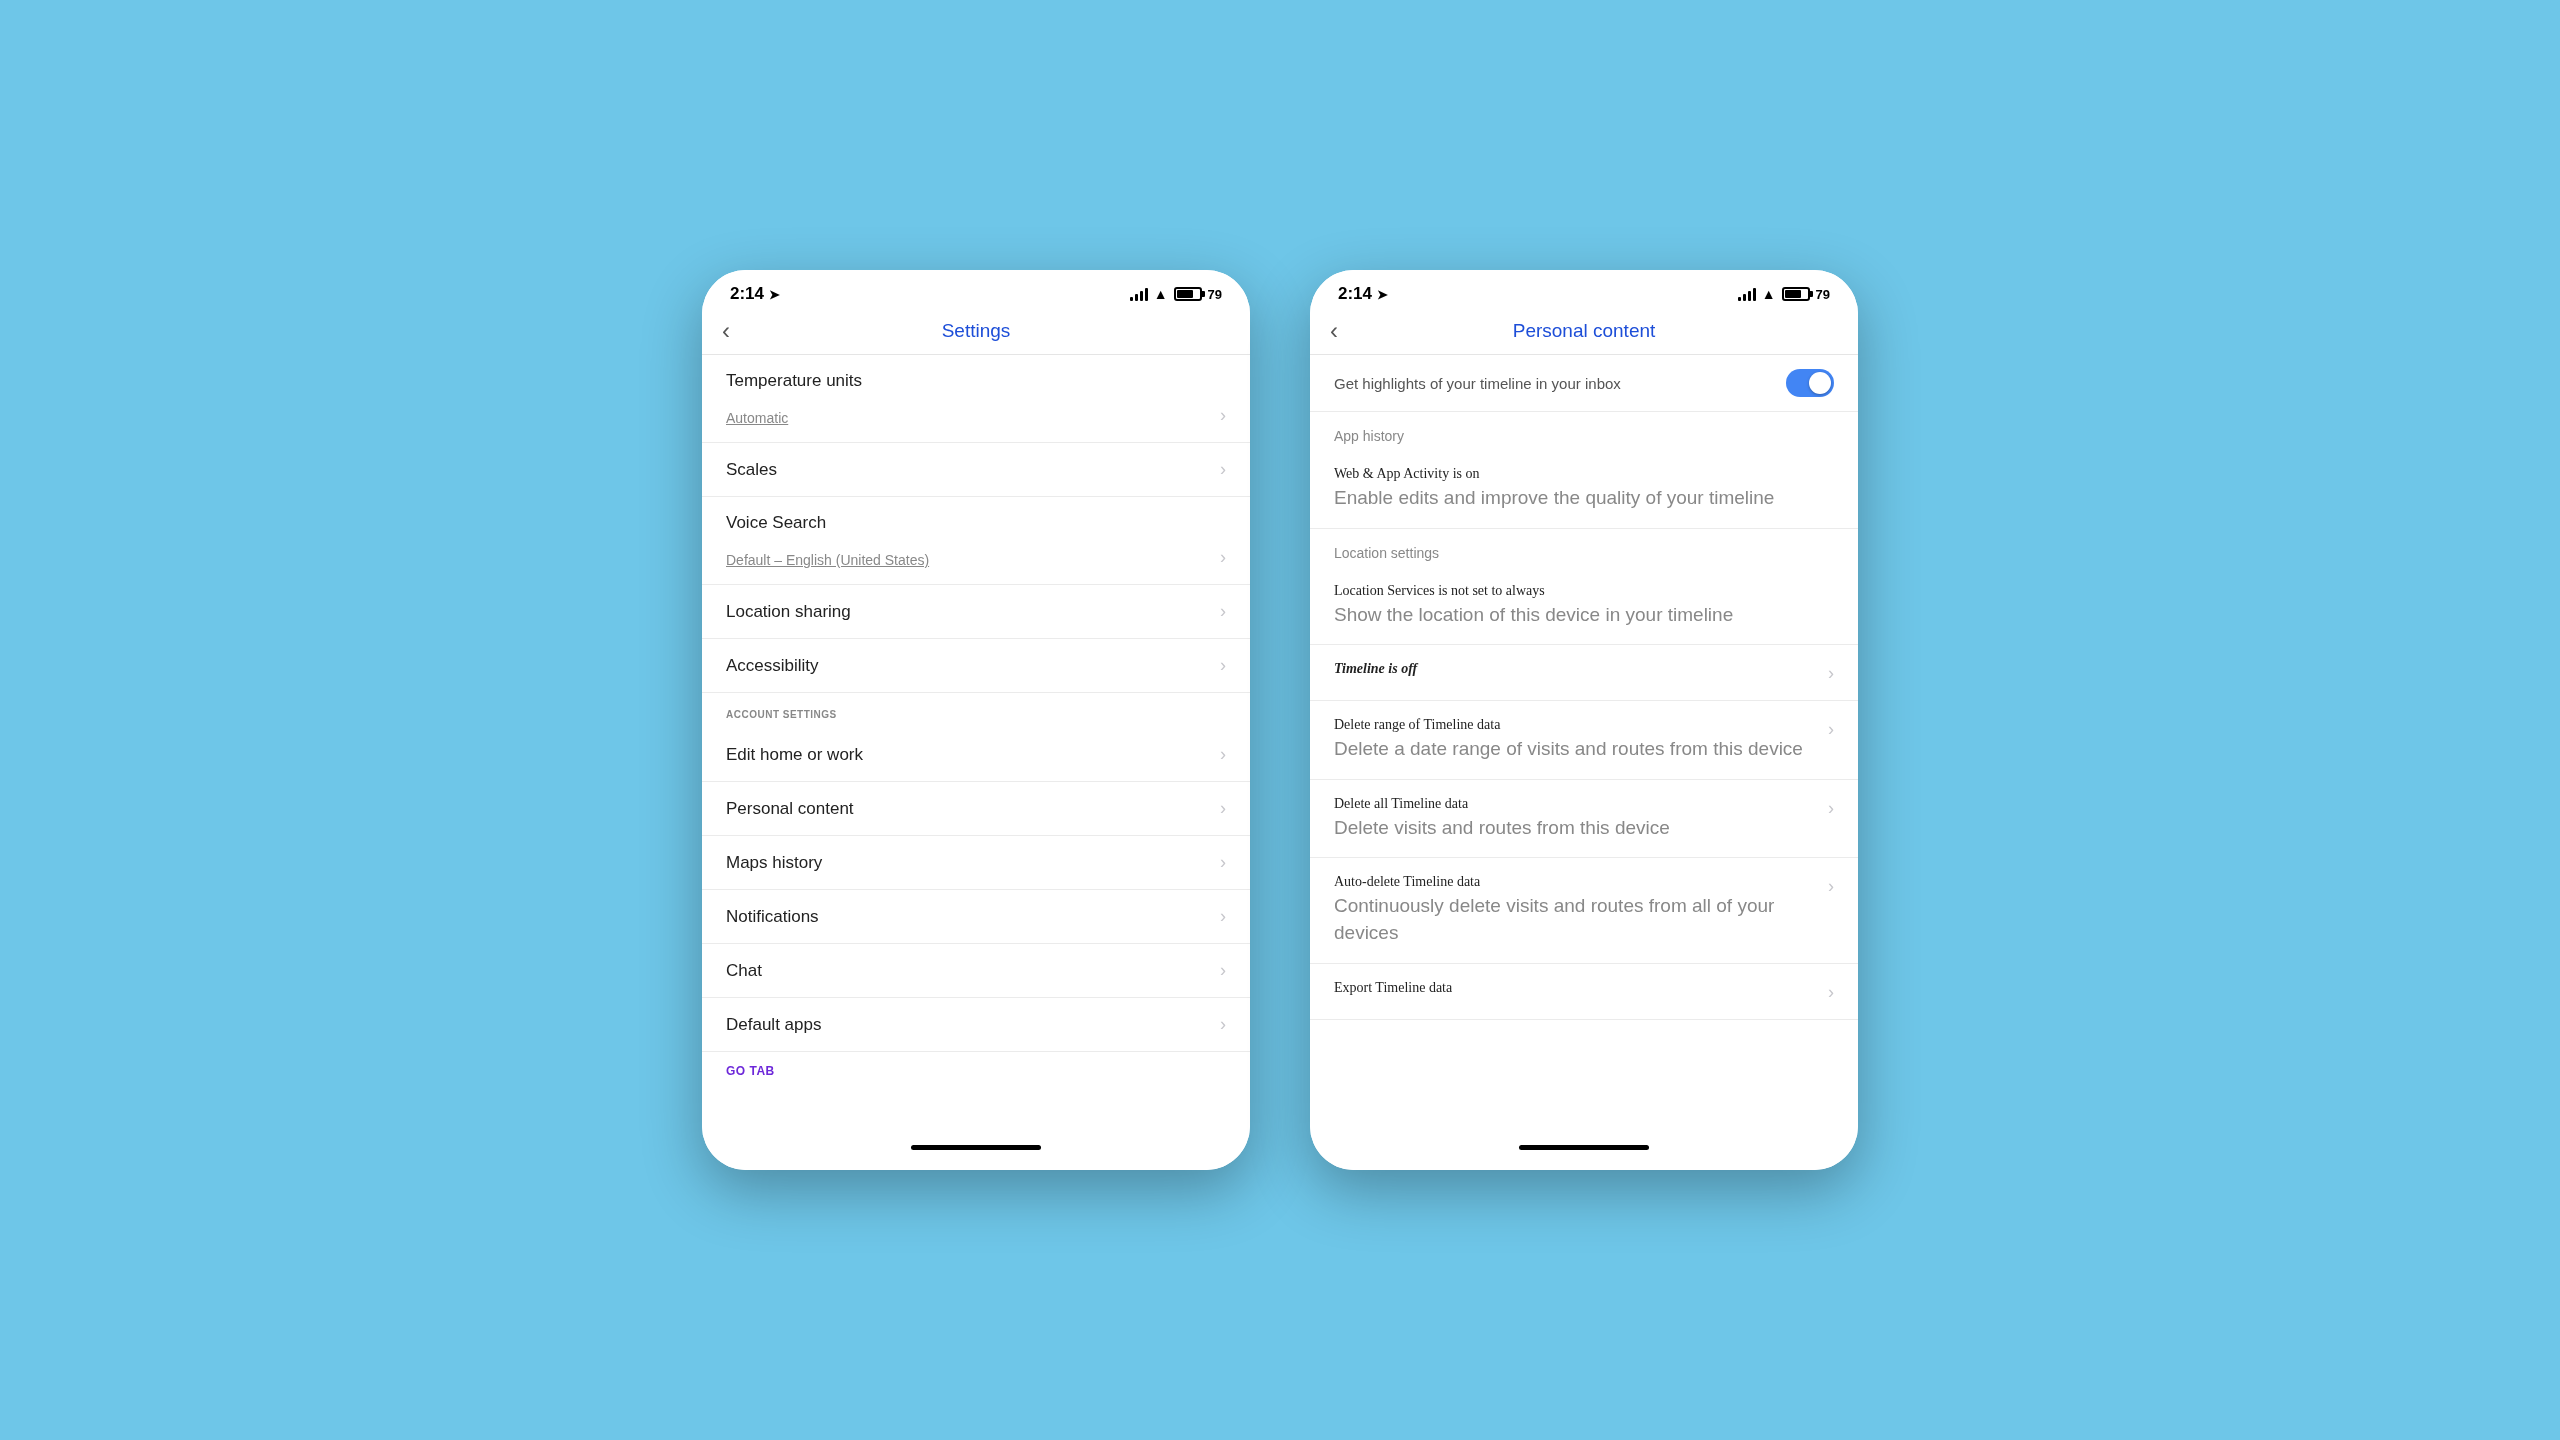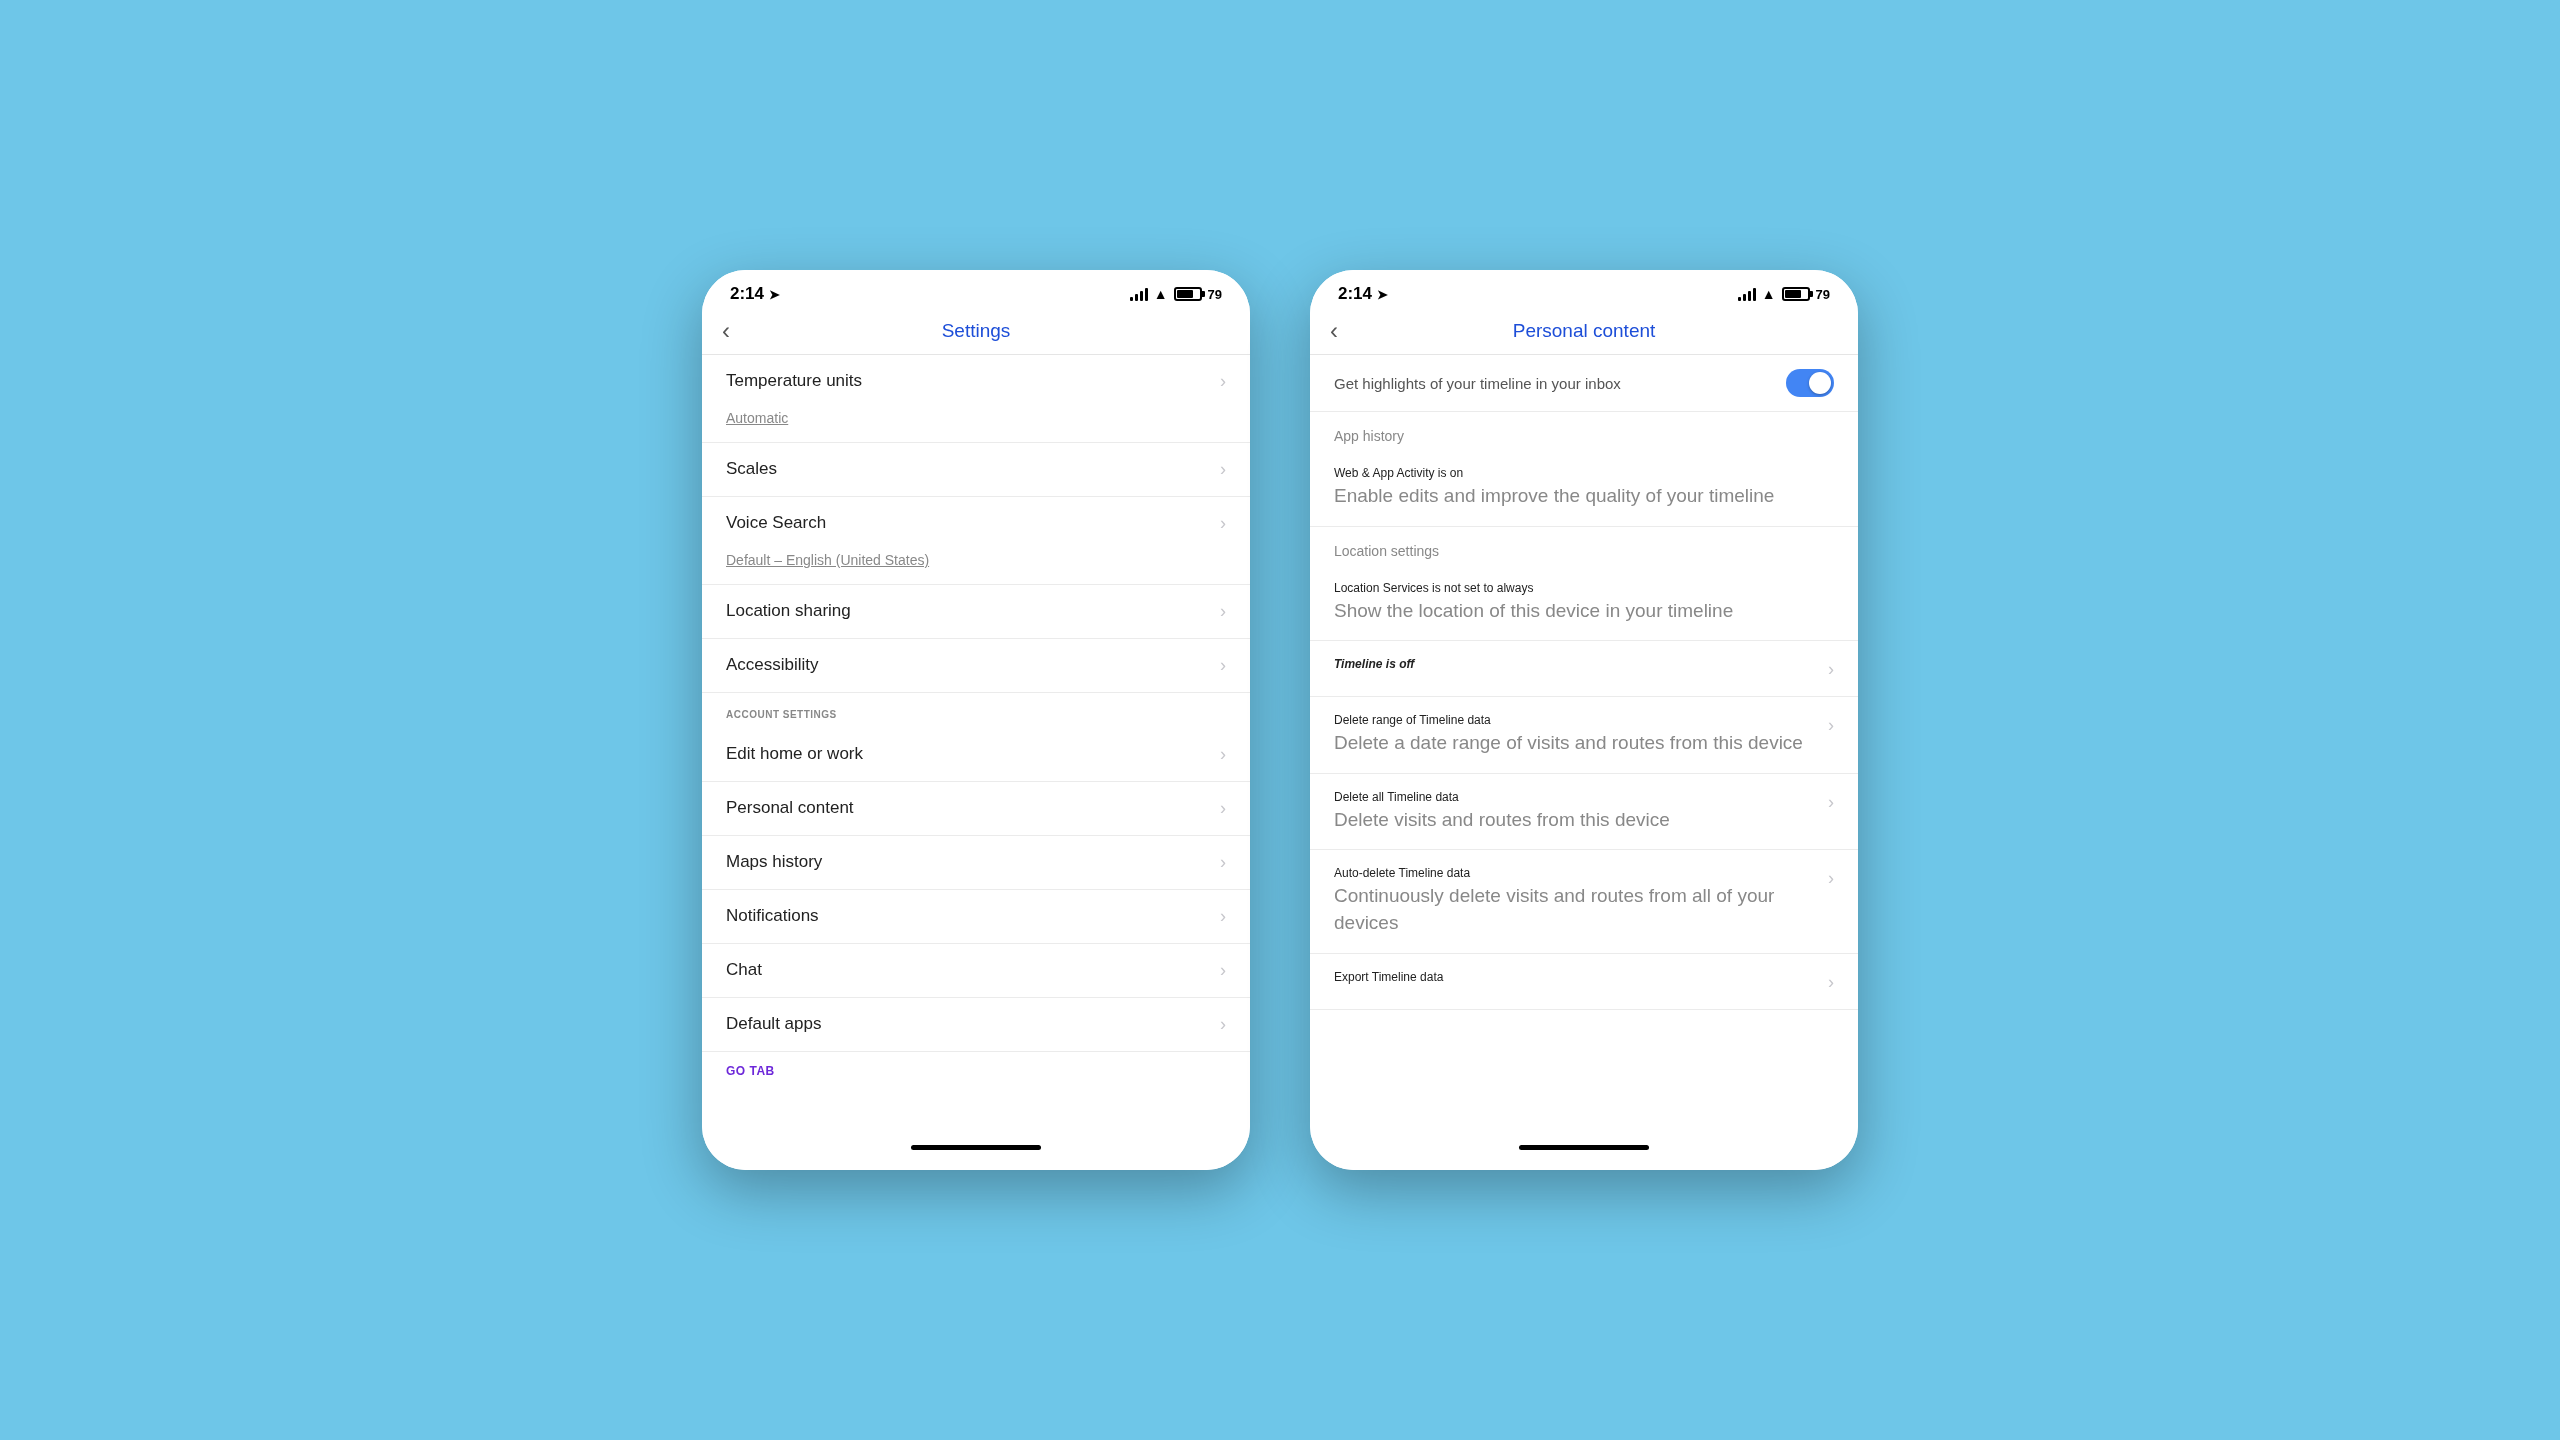--- a/index.html
+++ b/index.html
@@ -129,105 +129,106 @@
       padding: 16px 24px 8px 24px;
       font-size: 10px;
       font-weight: 600;
       color: #888;
       letter-spacing: 0.5px;
       background: #fff;
     }
 
     .settings-item {
       display: flex;
+      align-items: flex-end;
+      justify-content: space-between;
+      padding: 16px 24px;
+      border-bottom: 1px solid #ebebeb;
+      cursor: pointer;
+      background: #fff;
+    }
+
+    .settings-item-content {
+      flex: 1;
+    }
+
+    .settings-item-title {
+      font-size: 17px;
+      color: #222;
+      font-weight: 400;
+    }
+
+    .settings-item-subtitle {
+      font-size: 14px;
+      color: #888;
+      margin-top: 19px;
+      text-decoration: underline;
+    }
+
+    .chevron {
+      color: #c7c7cc;
+      font-size: 18px;
+      margin-left: 8px;
+    }
+
+    
+    .bottom-bar {
+      padding: 10px 0 20px 0;
+      display: flex;
+      justify-content: center;
+      background: #fff;
+      flex-shrink: 0;
+    }
+
+    .bottom-indicator {
+      width: 130px;
+      height: 5px;
+      background: #000;
+      border-radius: 3px;
+    }
+
+    
+    .go-tab-section {
+      padding: 12px 24px 8px 24px;
+      background: #fff;
+    }
+
+    .go-tab-label {
+      font-size: 12px;
+      font-weight: 600;
+      color: #6d28d9;
+      letter-spacing: 0.5px;
+    }
+
+    
+    .personal-item {
+      display: flex;
       align-items: flex-start;
       justify-content: space-between;
       padding: 16px 24px;
       border-bottom: 1px solid #ebebeb;
       cursor: pointer;
       background: #fff;
     }
 
-    .settings-item-content {
-      flex: 1;
-    }
-
-    .settings-item-title {
-      font-size: 17px;
-      color: #222;
-      font-weight: 400;
-    }
-
-    .settings-item-subtitle {
-      font-size: 14px;
-      color: #888;
-      margin-top: 19px;
-      text-decoration: underline;
-    }
-
-    .chevron {
-      color: #c7c7cc;
-      font-size: 18px;
-      margin-left: 8px;
-    }
-
-    
-    .bottom-bar {
-      padding: 10px 0 20px 0;
-      display: flex;
-      justify-content: center;
-      background: #fff;
-      flex-shrink: 0;
-    }
-
-    .bottom-indicator {
-      width: 130px;
-      height: 5px;
-      background: #000;
-      border-radius: 3px;
-    }
-
-    
-    .go-tab-section {
-      padding: 12px 24px 8px 24px;
-      background: #fff;
-    }
-
-    .go-tab-label {
-      font-size: 12px;
-      font-weight: 600;
-      color: #6d28d9;
-      letter-spacing: 0.5px;
-    }
-
-    
-    .personal-item {
-      display: flex;
-      align-items: flex-start;
-      justify-content: space-between;
-      padding: 16px 24px;
-      border-bottom: 1px solid #ebebeb;
-      cursor: pointer;
-      background: #fff;
-    }
-
     .personal-item-content {
       flex: 1;
     }
 
     .personal-section-label {
       font-size: 14px;
       color: #888;
       padding: 16px 24px 6px 24px;
     }
 
     .personal-item-title {
-      font-size: 12px;
+      font-size: 14px;
       color: #222;
       font-weight: 400;
+      font-family: Liberation Serif, serif;
     }
 
     .personal-item-title.bold-italic {
       font-weight: 700;
       font-style: italic;
       color: #222;
     }
 
     .personal-item-subtitle {
       font-size: 19px;

